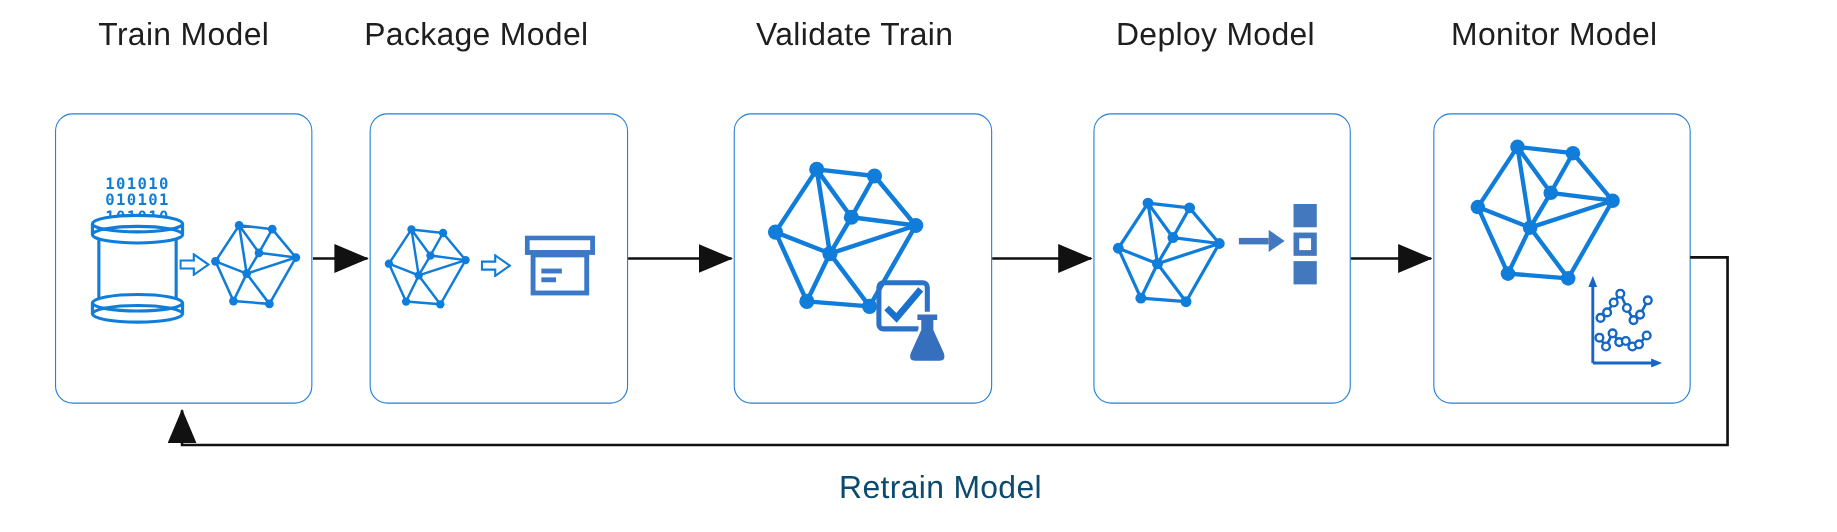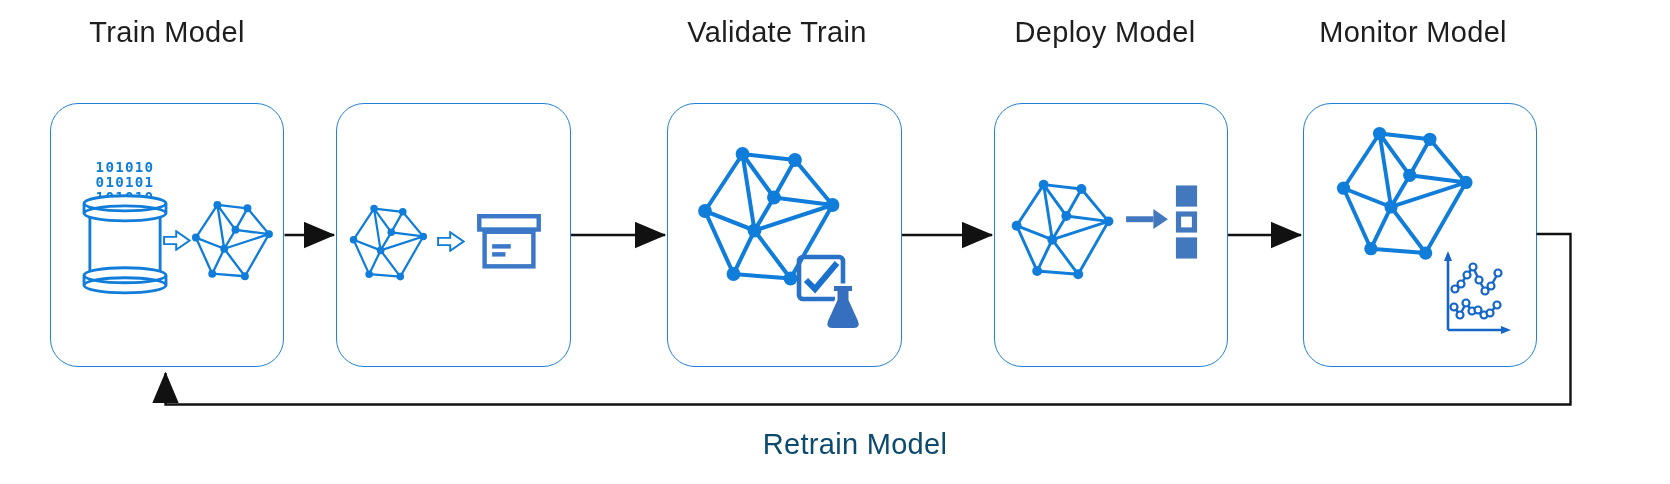--- a/index.html
+++ b/index.html
@@ -7,21 +7,21 @@
     position:relative;width:1670px;height:484px;background:#ffffff;
     font-family:"Liberation Sans",sans-serif;overflow:hidden;padding-left:12px;
   }
   .stage-title{
     position:absolute;top:16px;width:320px;text-align:center;
     font-size:29px;font-weight:300;color:#1e1e1e;letter-spacing:.3px;
     white-space:nowrap;
   }
   .stage-box{
     position:absolute;top:103px;height:264px;box-sizing:border-box;
-    border:1.6px solid #2280d8;border-radius:28px;background:#ffffff;
+    border:1.6px solid #2280d8;border-radius:16px;background:#ffffff;
   }
   .stage-box svg{position:absolute;}
   .overlay{position:absolute;left:0;top:0;pointer-events:none;}
   .retrain-label{
     position:absolute;left:695px;top:428px;width:320px;text-align:center;
     font-size:29px;font-weight:300;color:#0c4a6e;letter-spacing:.3px;
     white-space:nowrap;
   }
   .hidden-defs{position:absolute;width:0;height:0;overflow:hidden;}
 </style>
@@ -47,20 +47,21 @@
           <circle cx="93" cy="42" r="4.6"></circle>
             <circle cx="41" cy="59" r="4.6"></circle>
           <circle cx="27" cy="88" r="4.6"></circle>
             <circle cx="65" cy="91" r="4.6"></circle>
         </g>
       </symbol>
     </defs>
   </svg>
 
   <div class="stage-title" style="left:7px">Train Model</div>
+  <div class="stage-title" style="left:273px">Package Model</div>
   <div class="stage-title" style="left:617px">Validate Train</div>
   <div class="stage-title" style="left:945px">Deploy Model</div>
   <div class="stage-title" style="left:1253px">Monitor Model</div>
 
   <div class="stage-box" style="left:50px;width:234px">
     <svg style="left:28px;top:54px" width="92" height="145" viewBox="0 0 110 173">
       <g fill="#0f7dd9" font-family="DejaVu Sans Mono, monospace" font-size="17" font-weight="bold" text-anchor="middle" letter-spacing="1.5">
         <text x="55" y="16">101010</text>
         <text x="55" y="34">010101</text>
         <text x="55" y="52">101010</text>

